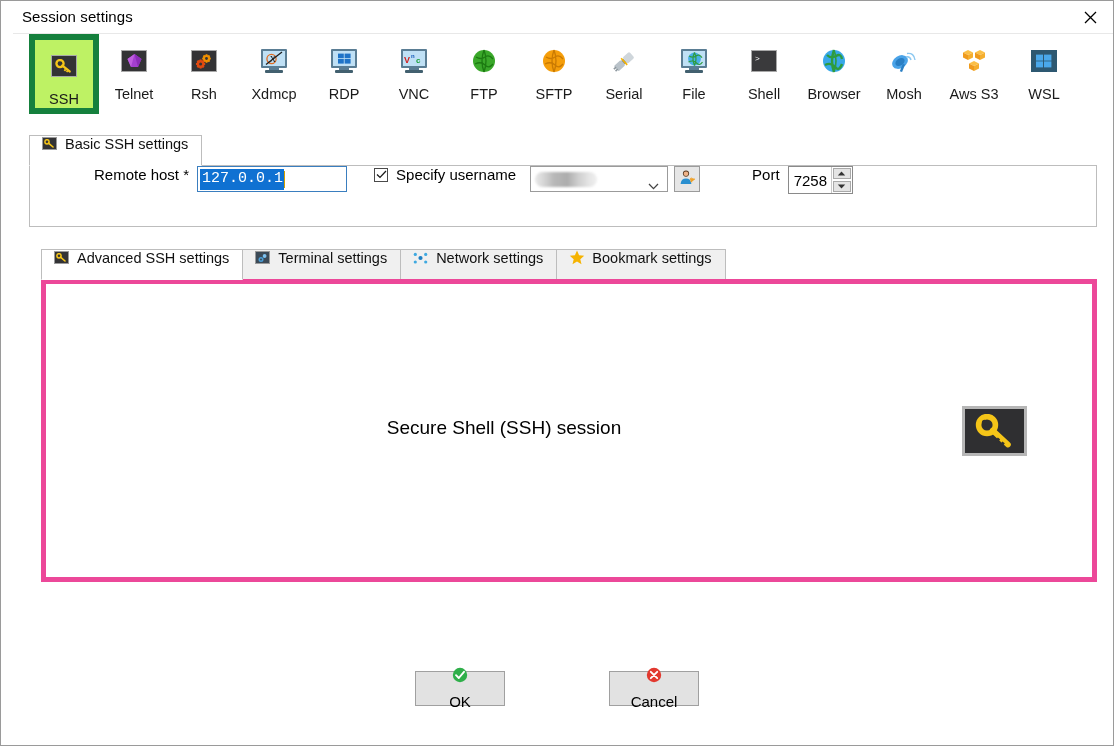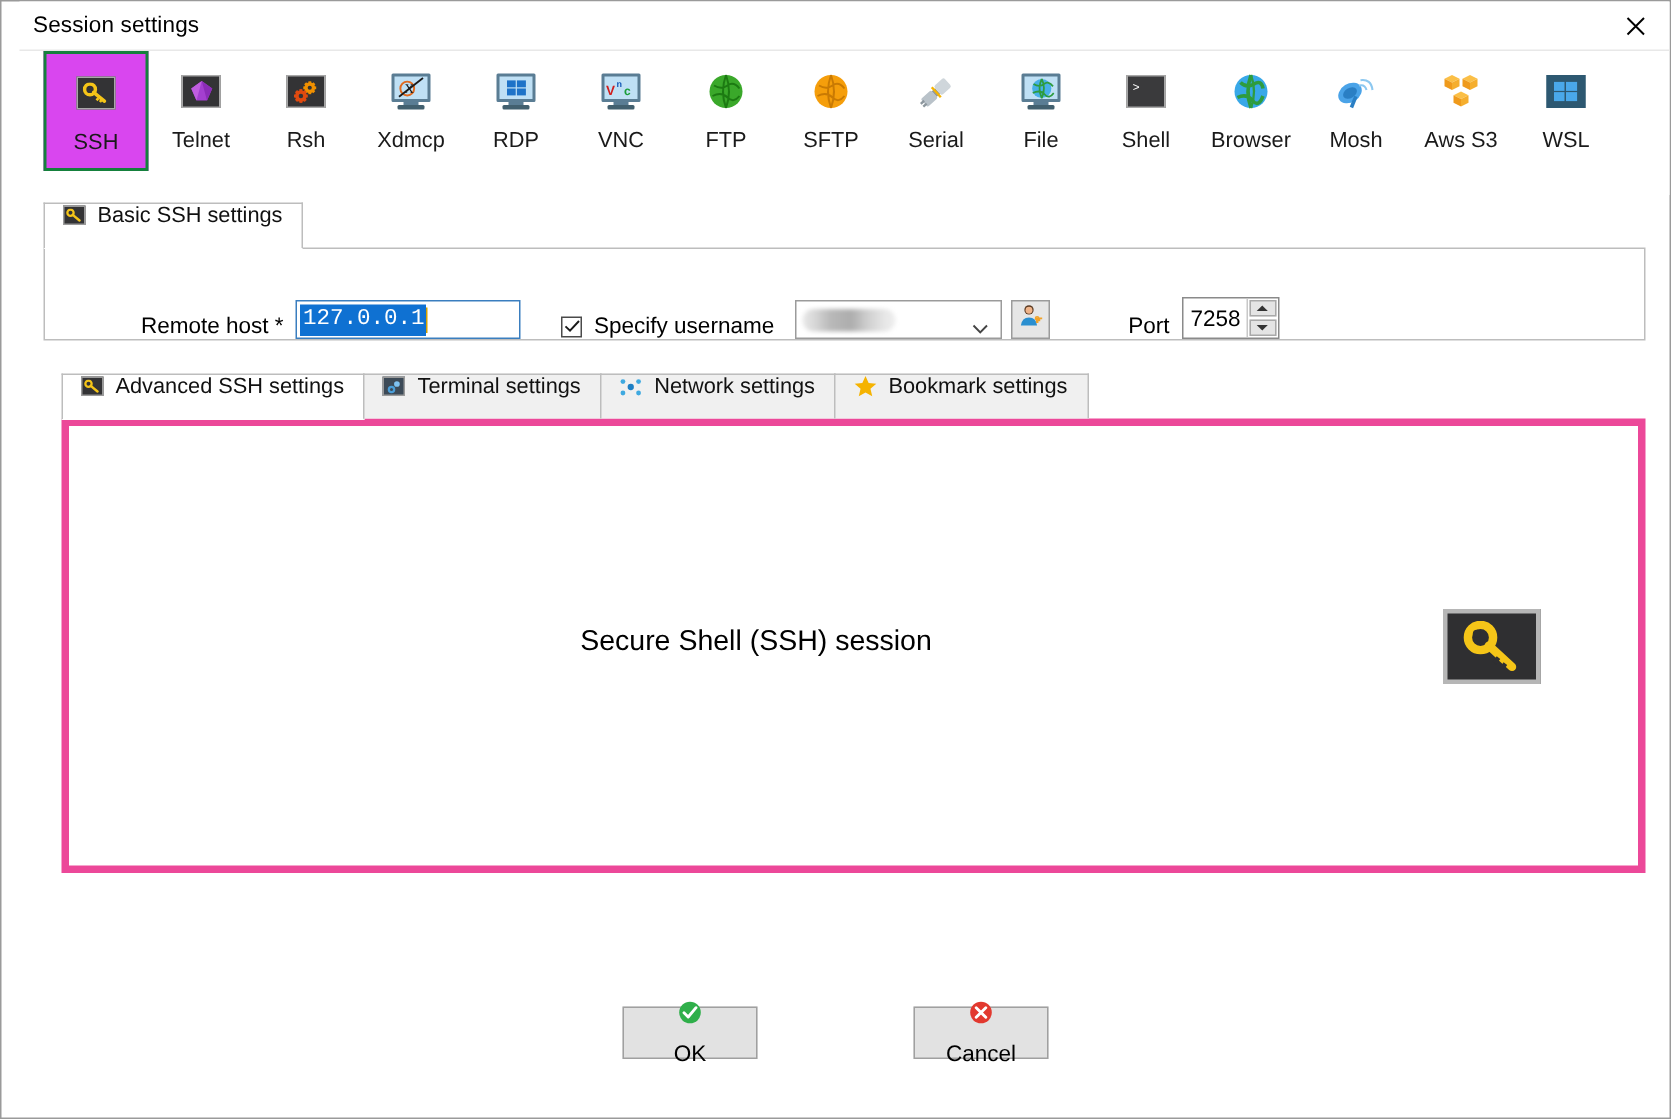--- a/index.html
+++ b/index.html
@@ -54,22 +54,22 @@
     width: 70px;
     height: 80px;
     padding-top: 10px;
     display: flex;
     flex-direction: column;
     align-items: center;
     cursor: pointer;
     border: 1px solid transparent;
   }
   .proto.selected {
-    background: #d946ef;
-    border: 2px solid #15803d;
+    background: #bef264;
+    border: 6px solid #15803d;
   }
   .proto .glyph {
     width: 32px; height: 32px;
     display: flex; align-items: center; justify-content: center;
   }
   .proto .plabel {
     margin-top: 9px;
     font-size: 14.5px;
     color: #1a1a1a;
     white-space: nowrap;
@@ -144,21 +144,21 @@
 
   .panel-box {
     border: 1px solid #bdbdbd;
     background: #ffffff;
     position: relative;
     z-index: 1;
   }
   .basic-body {
     height: 60px;
     display: flex;
-    align-items: flex-end;
+    align-items: flex-start;
     padding-left: 64px;
   }
 
   .lbl { font-size: 15px; color: #000; white-space: nowrap; }
 
   .host-input {
     width: 150px; height: 26px;
     margin-left: 8px;
     border: 1px solid #3a7ebf;
     outline: 2px solid transparent;

